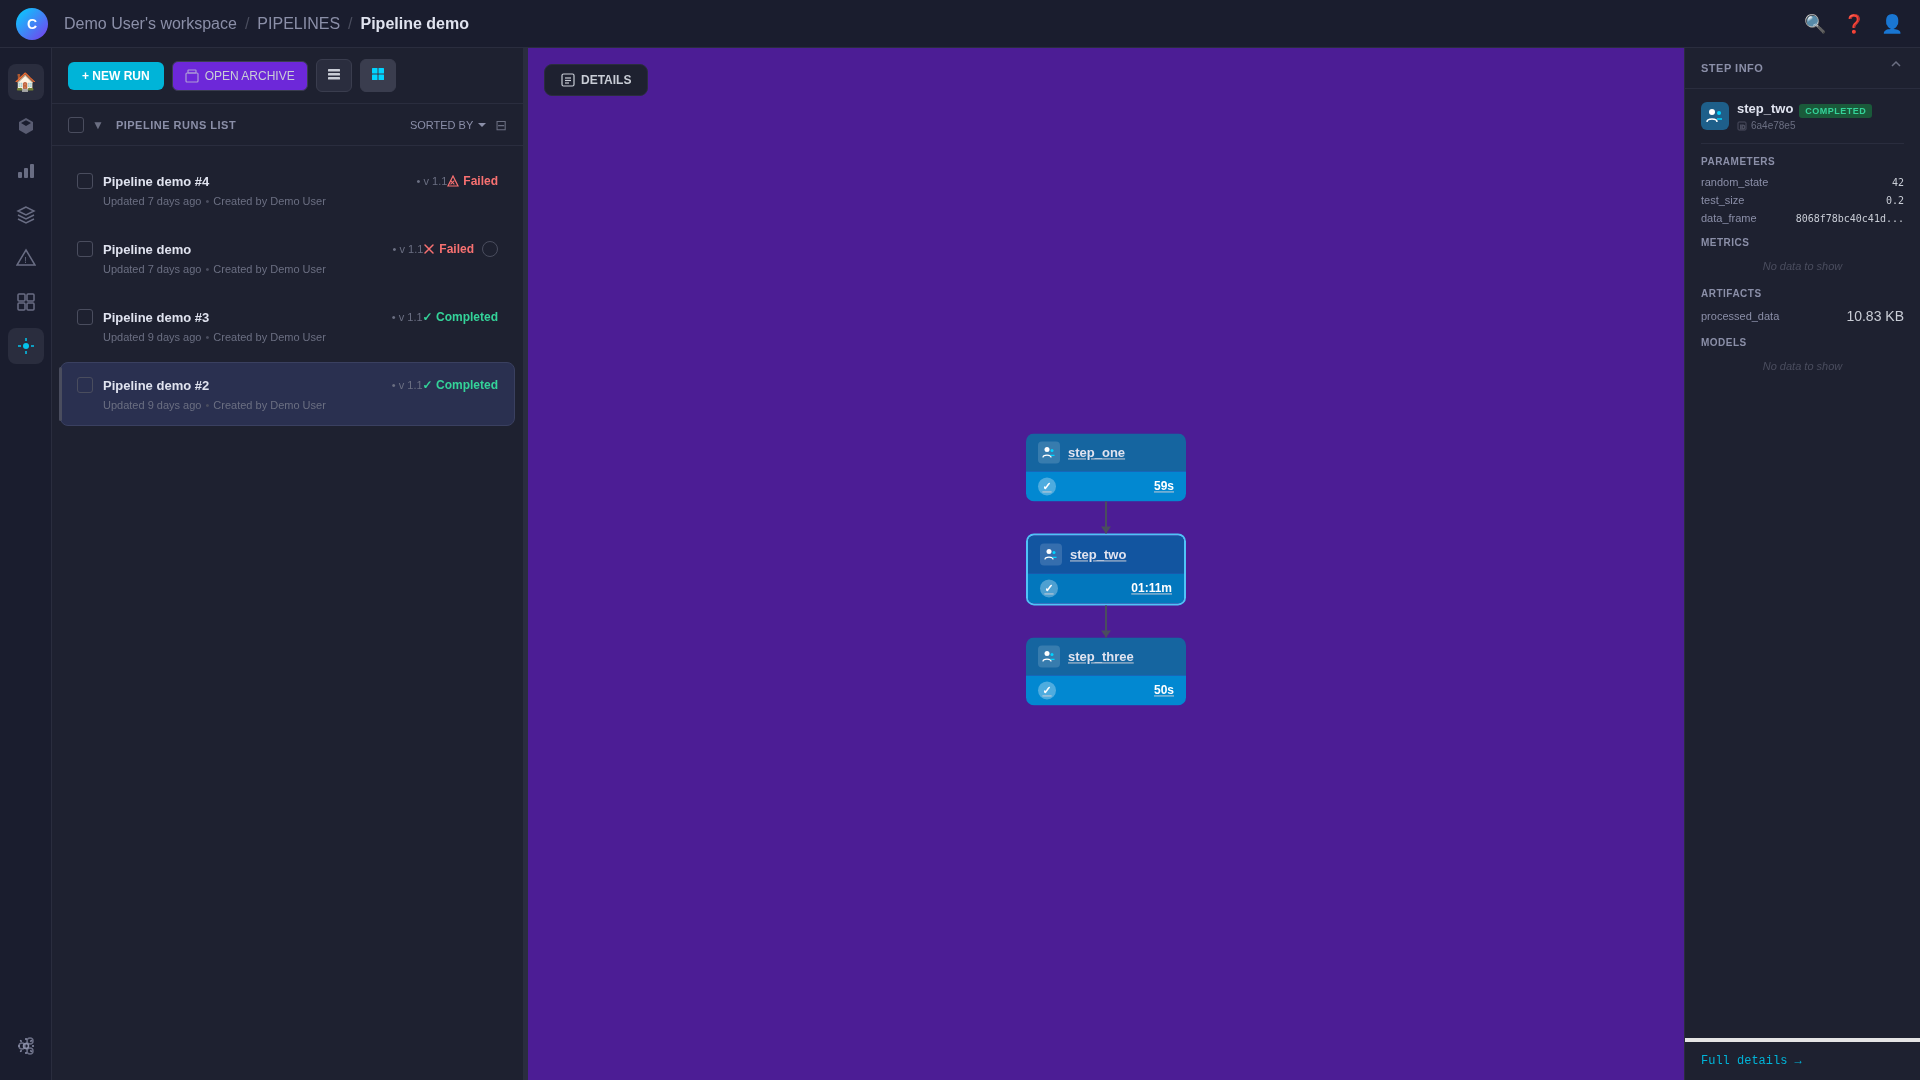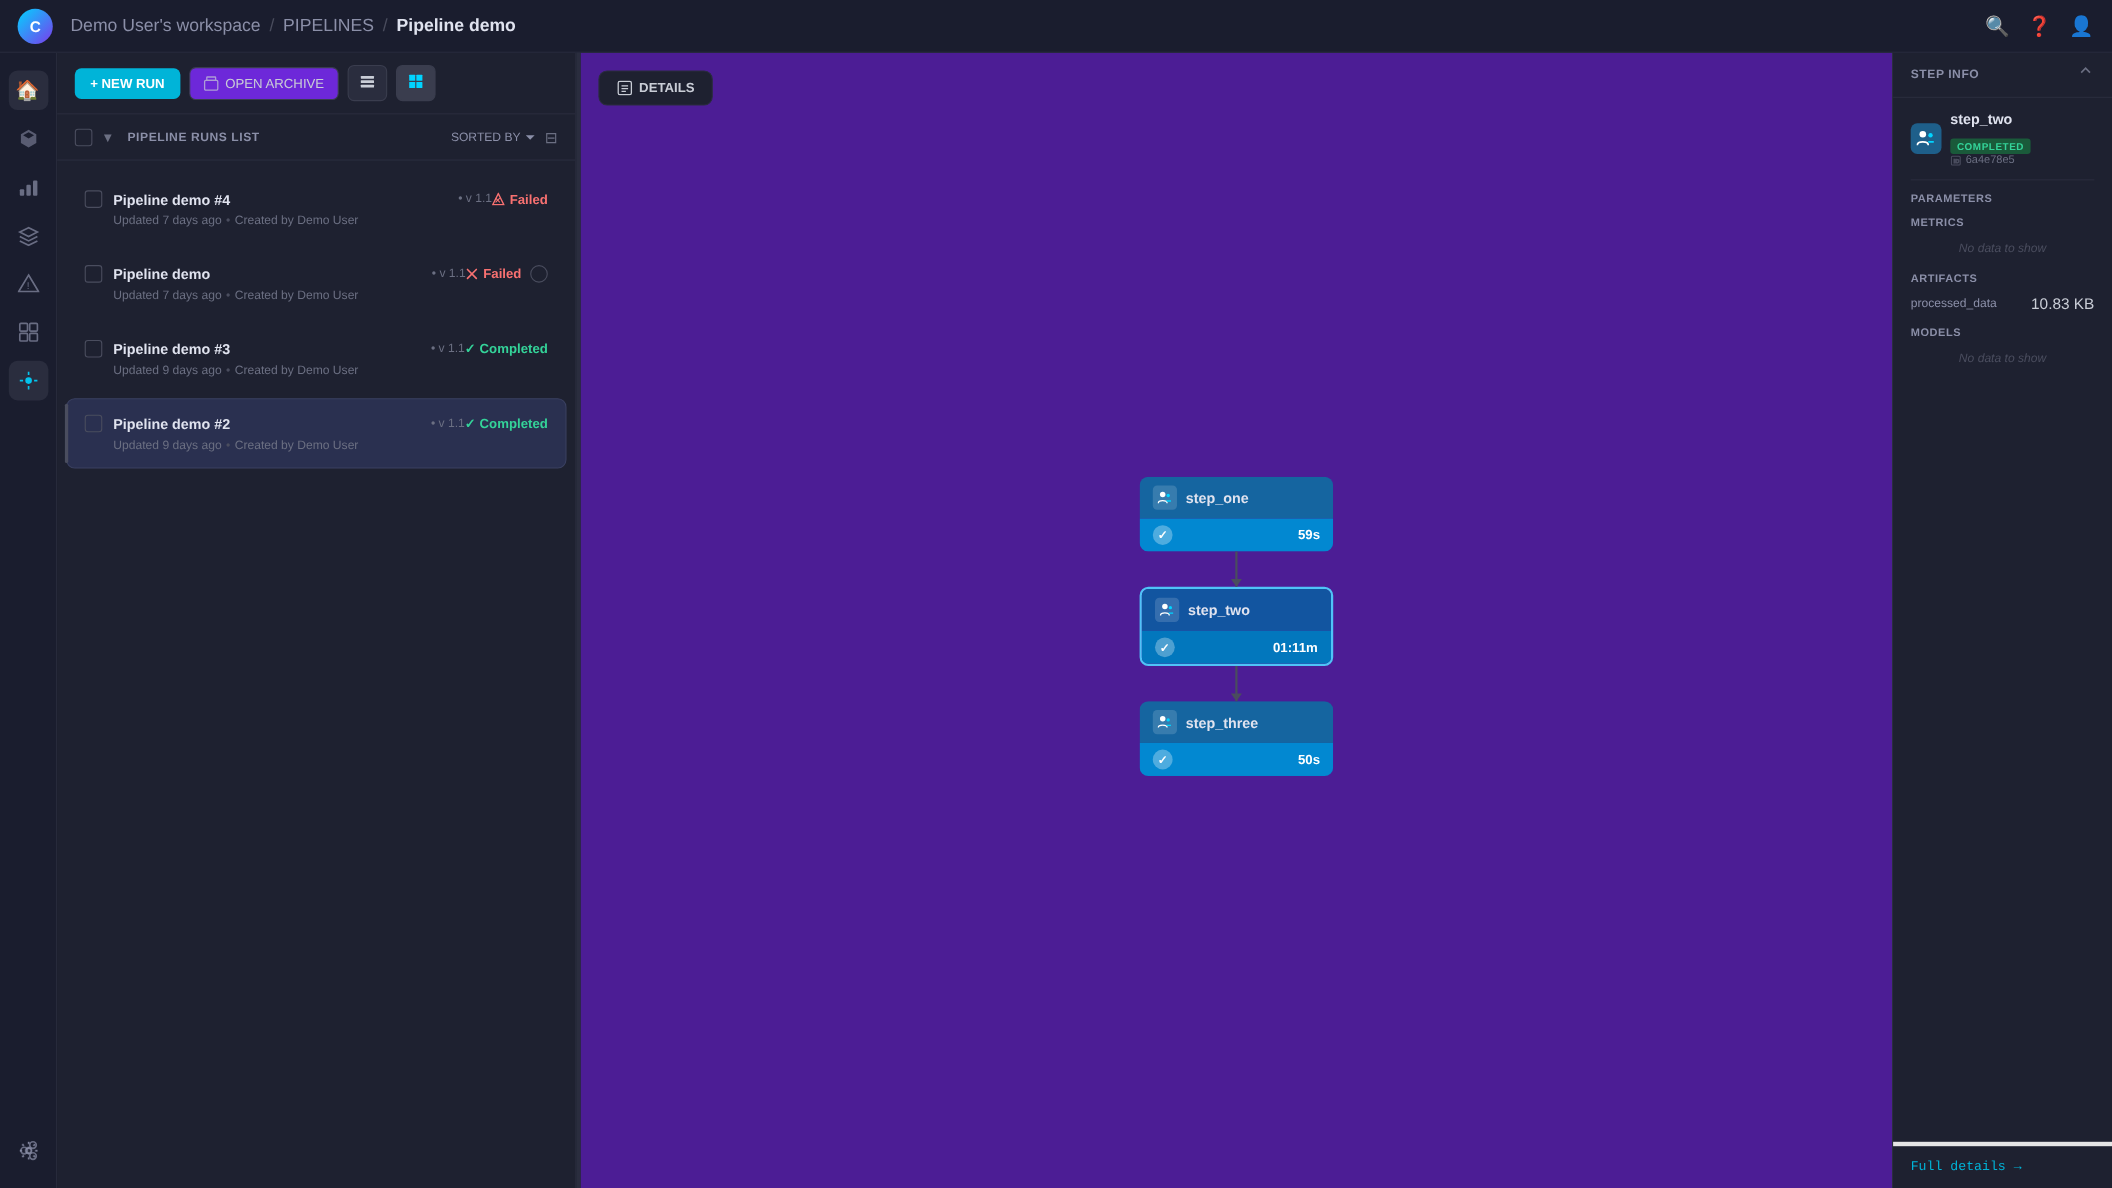--- a/index.html
+++ b/index.html
@@ -287,23 +287,24 @@
       position: absolute;
       top: 50%;
       left: 50%;
       transform: translate(-50%, -48%);
       display: flex;
       flex-direction: column;
       align-items: center;
       gap: 0;
     }
     .pipeline-node {
-      width: 176px;
+      width: 160px;
       border-radius: 8px;
       overflow: hidden;
+      text-decoration: underline;
     }
     .node-header {
       background: #1e6fa0;
       padding: 8px 12px;
       display: flex;
       align-items: center;
       gap: 8px;
       font-size: 13px;
       font-weight: 600;
       color: #e0e3ef;
@@ -349,21 +350,21 @@
       position: absolute;
       bottom: 0;
       left: -4px;
       border-left: 5px solid transparent;
       border-right: 5px solid transparent;
       border-top: 7px solid #4a4d5e;
     }
 
     
     .right-panel {
-      width: 200px;
+      width: 236px;
       background: #1e2130;
       border-left: 1px solid #2a2d3e;
       display: flex;
       flex-direction: column;
       flex-shrink: 0;
     }
     .step-info-header {
       padding: 12px 16px;
       display: flex;
       align-items: center;
@@ -772,20 +773,34 @@
             <svg width="10" height="10" viewBox="0 0 10 10" fill="none" stroke="#4a4d5e" stroke-width="1">
                 <rect x="1" y="1" width="8" height="8" rx="1"></rect>
                 <text x="3" y="7.5" font-size="5" fill="#6b6f82">ID</text>
               </svg>
             <span>6a4e78e5</span>
           </div>
         </div>
       </div>
 
       <div class="section-label">PARAMETERS</div>
+      <div>
+        <div class="param-row">
+          <span class="param-key">random_state</span>
+          <span class="param-value">42</span>
+        </div>
+        <div class="param-row">
+          <span class="param-key">test_size</span>
+          <span class="param-value">0.2</span>
+        </div>
+        <div class="param-row">
+          <span class="param-key">data_frame</span>
+          <span class="param-value">8068f78bc40c41d...</span>
+        </div>
+      </div>
 
       <div class="section-label">METRICS</div>
       <div class="no-data">No data to show</div>
 
       <div class="section-label">ARTIFACTS</div>
       <div class="artifact-row">
         <span class="artifact-key">processed_data</span>
         <span class="artifact-value">10.83 KB</span>
       </div>
 

